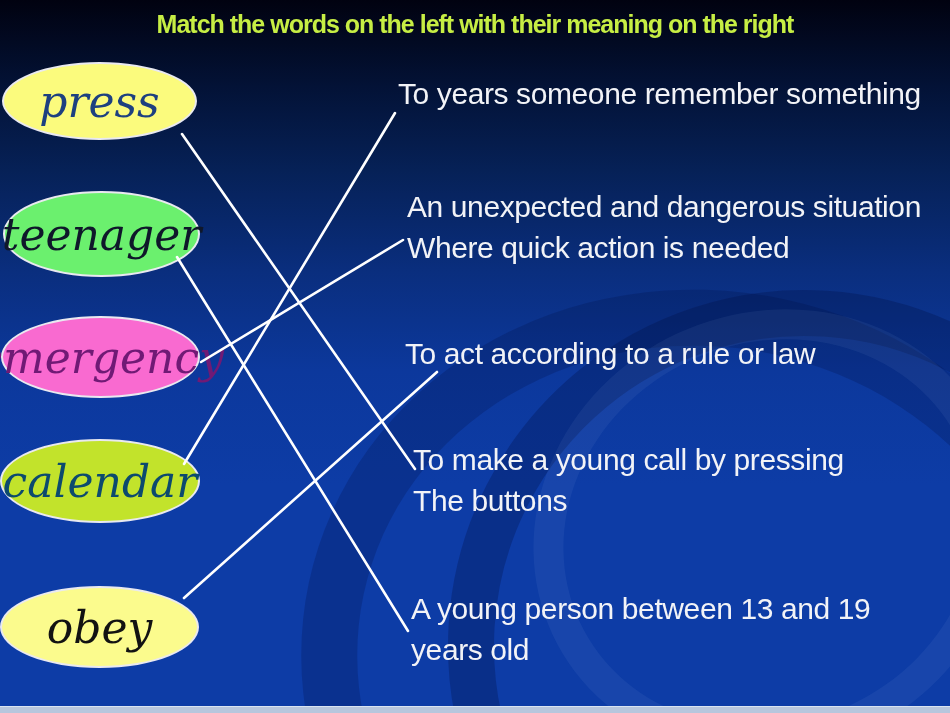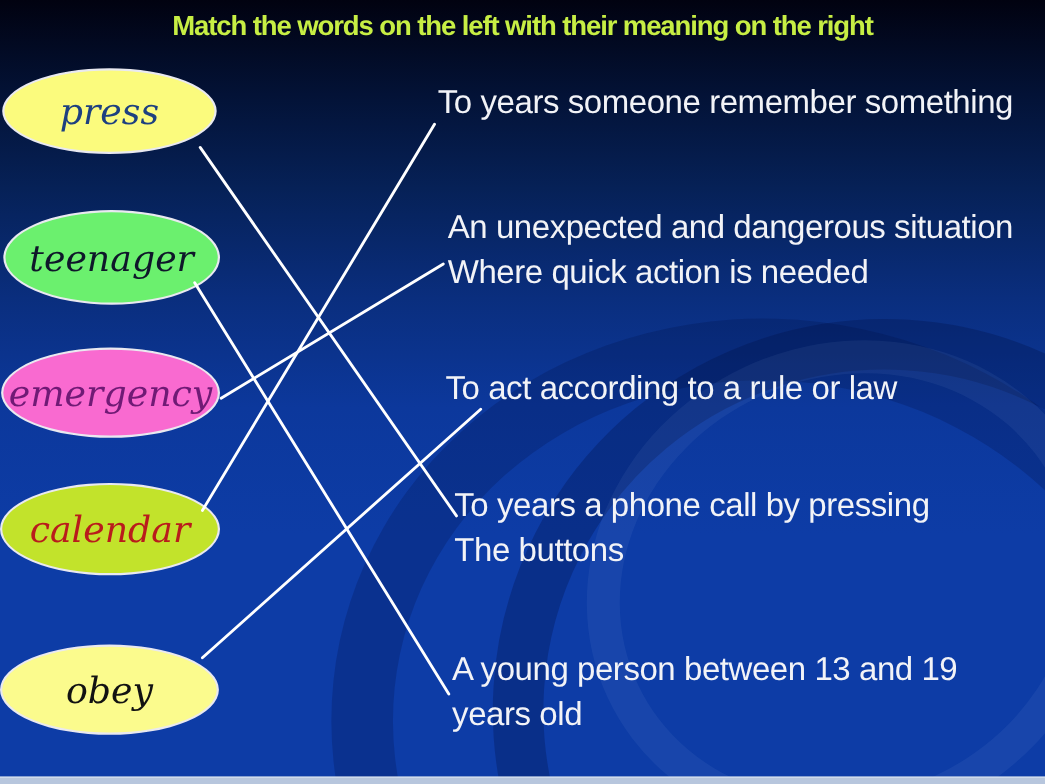--- a/index.html
+++ b/index.html
@@ -47,21 +47,21 @@
     color: #c7ee44;
     margin: 0;
   }
   .word {
     position: absolute;
     border-radius: 50%;
     border: 2px solid #e9e9f0;
     display: flex; align-items: center; justify-content: center;
     font-family: "DejaVu Serif", serif;
     font-style: italic;
-    font-size: 33px;
+    font-size: 44px;
     box-sizing: border-box;
   }
   .word-0 { left: 2px;  top: 62px;  width: 195px; height: 78px; }
   .word-1 { left: 3px;  top: 191px; width: 197px; height: 86px; }
   .word-2 { left: 1px;  top: 316px; width: 199px; height: 82px; }
   .word-3 { left: 0px;  top: 439px; width: 200px; height: 84px; }
   .word-4 { left: 0px;  top: 586px; width: 199px; height: 82px; }
   .meaning {
     position: absolute;
     color: #f2f3f7;
@@ -96,41 +96,41 @@
 
   <div class="word word-0" style="background: rgb(251, 251, 125); color: rgb(29, 64, 128);">
     <span>press</span>
   </div>
   <div class="word word-1" style="background: rgb(107, 240, 110); color: #0f172a;">
     <span>teenager</span>
   </div>
   <div class="word word-2" style="background: rgb(249, 106, 208); color: #701a75;">
     <span>emergency</span>
   </div>
-  <div class="word word-3" style="background: rgb(194, 227, 43); color: #b91c1c; align-items: center;">
+  <div class="word word-3" style="background: rgb(194, 227, 43); color: #0c4a6e; align-items: center;">
     <span>calendar</span>
   </div>
   <div class="word word-4" style="background: rgb(251, 251, 141); color: rgb(18, 18, 18);">
     <span>obey</span>
   </div>
 
   <div class="meaning meaning-0">
     <span>To years someone remember something</span>
     <span></span>
   </div>
   <div class="meaning meaning-1">
     <span>An unexpected and dangerous situation</span>
     <span>Where quick action is needed</span>
   </div>
   <div class="meaning meaning-2">
     <span>To act according to a rule or law</span>
     <span></span>
   </div>
   <div class="meaning meaning-3">
-    <span>To years a phone call by pressing</span>
+    <span>To make a young call by pressing</span>
     <span>The buttons</span>
   </div>
   <div class="meaning meaning-4">
     <span>A young person between 13 and 19</span>
     <span>years old</span>
   </div>
 
   <svg class="lines-overlay" viewBox="0 0 950 713" xmlns="http://www.w3.org/2000/svg">
       <line x1="182" y1="134" x2="415" y2="469" stroke="#ffffff" stroke-width="2.6" stroke-linecap="round"></line>
       <line x1="177" y1="257" x2="408" y2="631" stroke="#ffffff" stroke-width="2.6" stroke-linecap="round"></line>

